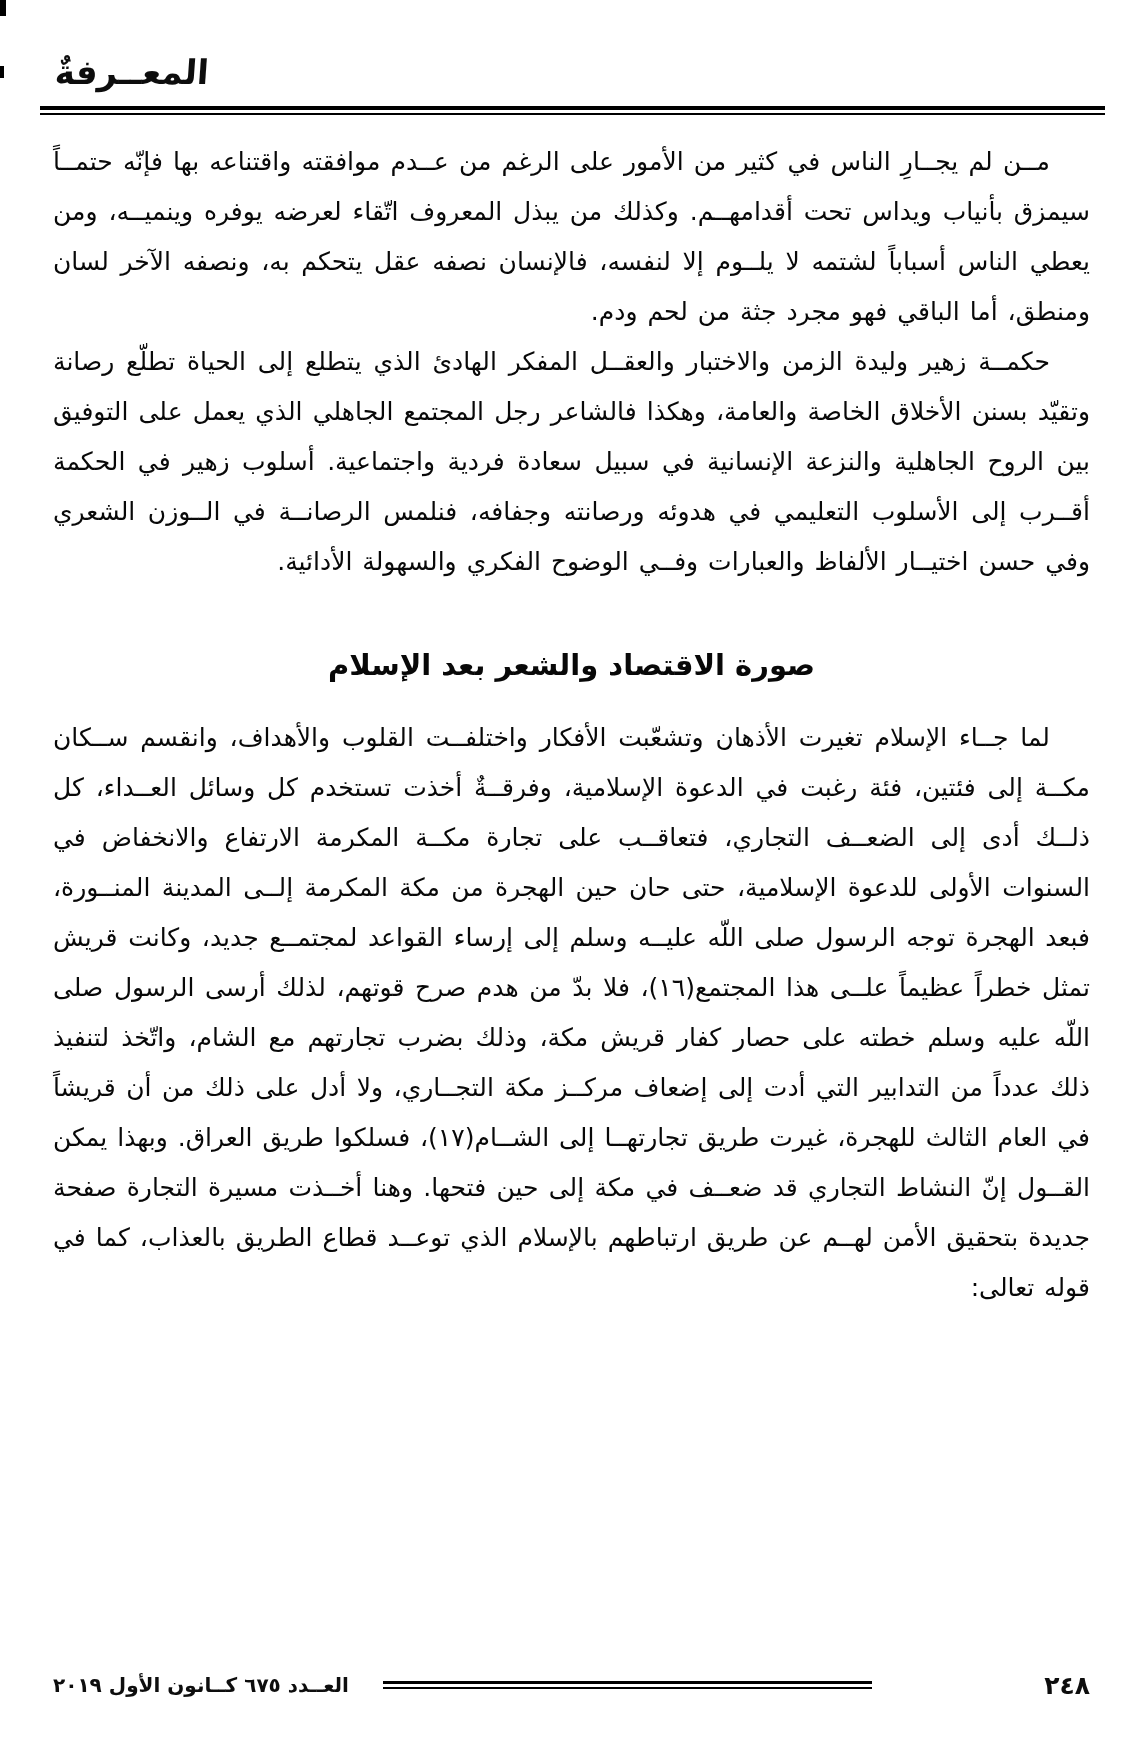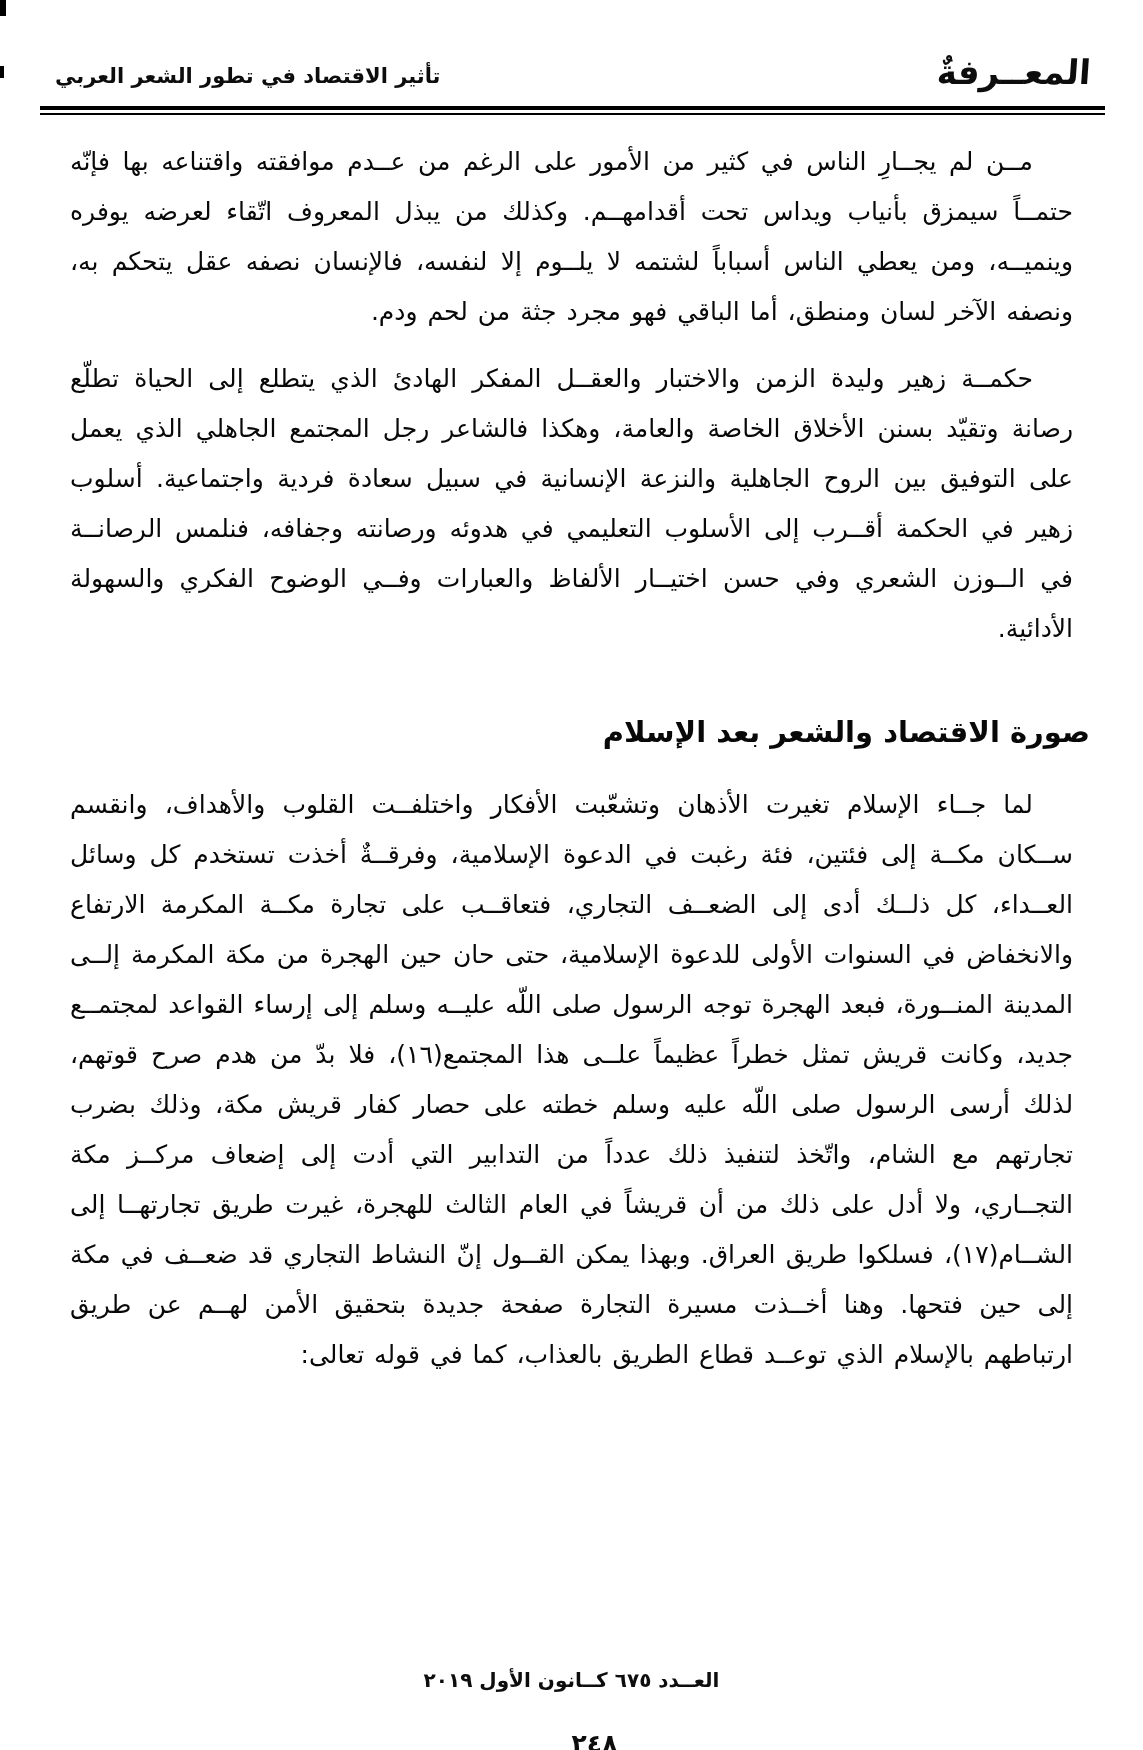--- a/index.html
+++ b/index.html
@@ -53,40 +53,41 @@
   
   .page-body {
     margin: 22px 53px 0 53px;
     direction: rtl;
     text-align: justify;
     font-size: 25px;
     line-height: 50px;
     color: #080808;
   }
   .page-body p {
-    margin: 17px;
+    margin: 0;
     text-indent: 40px;
     word-spacing: 2px;
   }
   .section-heading {
     margin: 58px 0 28px 0;
+    text-align: center;
     text-indent: 0;
     font-size: 29px;
     font-weight: bold;
     line-height: 40px;
   }
 
   
   .page-footer {
     position: absolute;
     left: 53px;
     right: 53px;
     bottom: 48px;
     display: flex;
-    flex-direction: column;
+    flex-direction: row;
     align-items: center;
     direction: ltr;
     height: 34px;
     gap: 16px;
   }
   .footer-issue {
     direction: rtl;
     font-size: 20px;
     font-weight: bold;
     white-space: nowrap;
@@ -109,21 +110,20 @@
 </style>
 </head>
 <body>
 
 <div class="page">
 
   <div class="artifact a1"></div>
   <div class="artifact a2"></div>
 
   <header class="page-header">
-    <div class="running-title">تأثير الاقتصاد في تطور الشعر العربي</div>
     <div class="journal-logo">المعــرفةٌ</div>
   </header>
 
   <div class="header-rule"></div>
 
   <main class="page-body">
     <p>مــن لم يجــارِ الناس في كثير من الأمور على الرغم من عــدم موافقته واقتناعه بها فإنّه حتمــاً سيمزق بأنياب ويداس تحت أقدامهــم. وكذلك من يبذل المعروف اتّقاء لعرضه يوفره وينميــه، ومن يعطي الناس أسباباً لشتمه لا يلــوم إلا لنفسه، فالإنسان نصفه عقل يتحكم به، ونصفه الآخر لسان ومنطق، أما الباقي فهو مجرد جثة من لحم ودم.</p>
     <p>حكمــة زهير وليدة الزمن والاختبار والعقــل المفكر الهادئ الذي يتطلع إلى الحياة تطلّع رصانة وتقيّد بسنن الأخلاق الخاصة والعامة، وهكذا فالشاعر رجل المجتمع الجاهلي الذي يعمل على التوفيق بين الروح الجاهلية والنزعة الإنسانية في سبيل سعادة فردية واجتماعية. أسلوب زهير في الحكمة أقــرب إلى الأسلوب التعليمي في هدوئه ورصانته وجفافه، فنلمس الرصانــة في الــوزن الشعري وفي حسن اختيــار الألفاظ والعبارات وفــي الوضوح الفكري والسهولة الأدائية.</p>
     <h2 class="section-heading">صورة الاقتصاد والشعر بعد الإسلام</h2>
     <p>لما جــاء الإسلام تغيرت الأذهان وتشعّبت الأفكار واختلفــت القلوب والأهداف، وانقسم ســكان مكــة إلى فئتين، فئة رغبت في الدعوة الإسلامية، وفرقــةٌ أخذت تستخدم كل وسائل العــداء، كل ذلــك أدى إلى الضعــف التجاري، فتعاقــب على تجارة مكــة المكرمة الارتفاع والانخفاض في السنوات الأولى للدعوة الإسلامية، حتى حان حين الهجرة من مكة المكرمة إلــى المدينة المنــورة، فبعد الهجرة توجه الرسول صلى اللّه عليــه وسلم إلى إرساء القواعد لمجتمــع جديد، وكانت قريش تمثل خطراً عظيماً علــى هذا المجتمع(١٦)، فلا بدّ من هدم صرح قوتهم، لذلك أرسى الرسول صلى اللّه عليه وسلم خطته على حصار كفار قريش مكة، وذلك بضرب تجارتهم مع الشام، واتّخذ لتنفيذ ذلك عدداً من التدابير التي أدت إلى إضعاف مركــز مكة التجــاري، ولا أدل على ذلك من أن قريشاً في العام الثالث للهجرة، غيرت طريق تجارتهــا إلى الشــام(١٧)، فسلكوا طريق العراق. وبهذا يمكن القــول إنّ النشاط التجاري قد ضعــف في مكة إلى حين فتحها. وهنا أخــذت مسيرة التجارة صفحة جديدة بتحقيق الأمن لهــم عن طريق ارتباطهم بالإسلام الذي توعــد قطاع الطريق بالعذاب، كما في قوله تعالى:</p>

